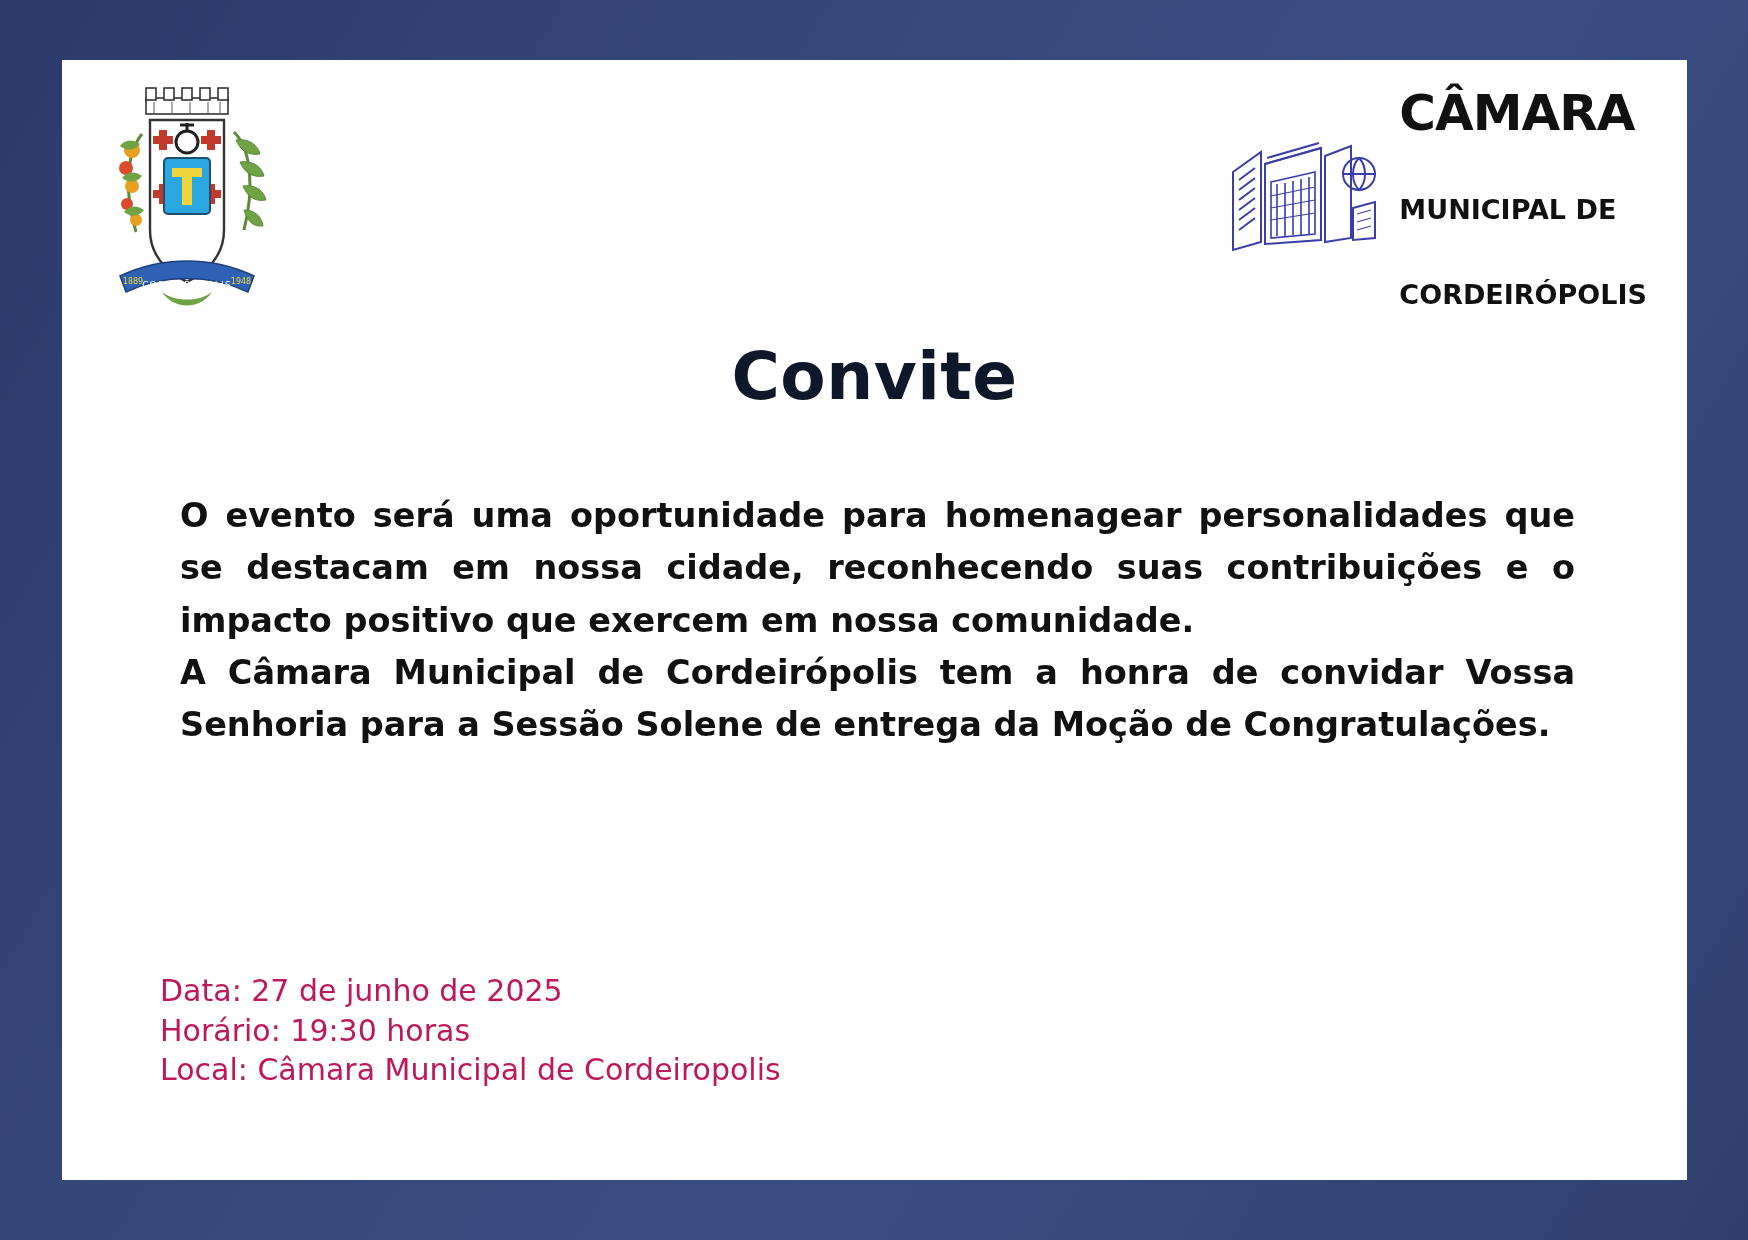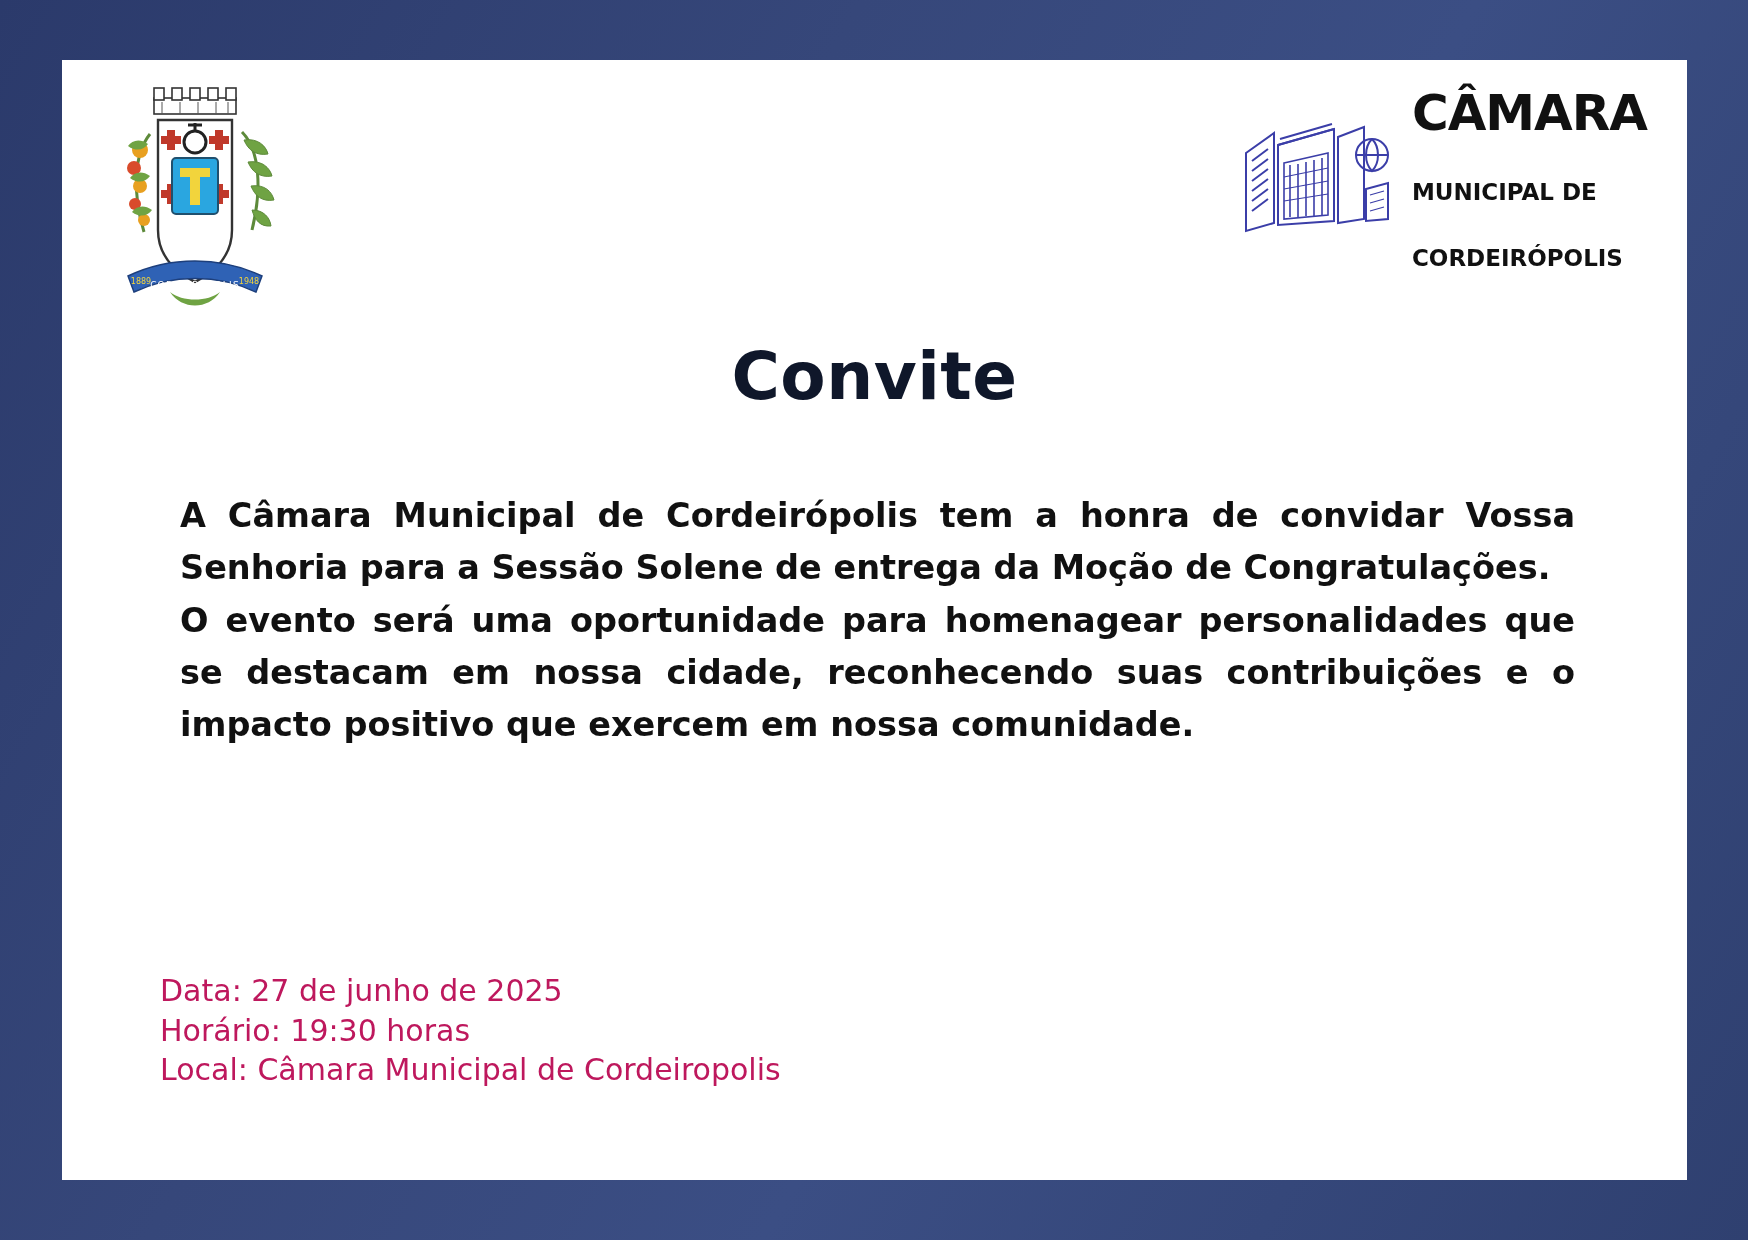--- a/index.html
+++ b/index.html
@@ -28,21 +28,21 @@
     top: 60px;
     width: 1625px;
     height: 1120px;
     background: #ffffff;
     box-sizing: border-box;
   }
 
   
   .crest {
     position: absolute;
-    left: 48px;
+    left: 40px;
     top: 20px;
     width: 170px;
     height: 230px;
   }
 
   
   .camara-logo {
     position: absolute;
     right: 40px;
     top: 28px;
@@ -65,24 +65,24 @@
     font-family: "DejaVu Sans", sans-serif;
     font-weight: bold;
     font-size: 50px;
     letter-spacing: -1px;
     color: #111111;
   }
   .camara-text .l2,
   .camara-text .l3 {
     font-family: "DejaVu Sans", sans-serif;
     font-weight: bold;
-    font-size: 23px;
+    font-size: 27px;
     letter-spacing: 0px;
     color: #111111;
-    margin-top: 0;
+    margin-top: 15px;
   }
 
   
   .title {
     position: absolute;
     top: 278px;
     left: 0;
     width: 100%;
     text-align: center;
     font-family: "DejaVu Sans", sans-serif;
@@ -220,22 +220,22 @@
       <div class="camara-text">
         <span class="l1">CÂMARA</span>
         <span class="l2">MUNICIPAL DE</span>
         <span class="l3">CORDEIRÓPOLIS</span>
       </div>
     </div>
 
     <div class="title">Convite</div>
 
     <div class="body-text">
+      <p>O evento será uma oportunidade para homenagear personalidades que se destacam em nossa cidade, reconhecendo suas contribuições e o impacto positivo que exercem em nossa comunidade.</p>
       <p>A Câmara Municipal de Cordeirópolis tem a honra de convidar Vossa Senhoria para a Sessão Solene de entrega da Moção de Congratulações.</p>
-      <p>O evento será uma oportunidade para homenagear personalidades que se destacam em nossa cidade, reconhecendo suas contribuições e o impacto positivo que exercem em nossa comunidade.</p>
     </div>
 
     <div class="details">
       <div>Data: 27 de junho de 2025</div>
       <div>Horário: 19:30 horas</div>
       <div>Local: Câmara Municipal de Cordeiropolis</div>
     </div>
 
   </div>
 </div>

